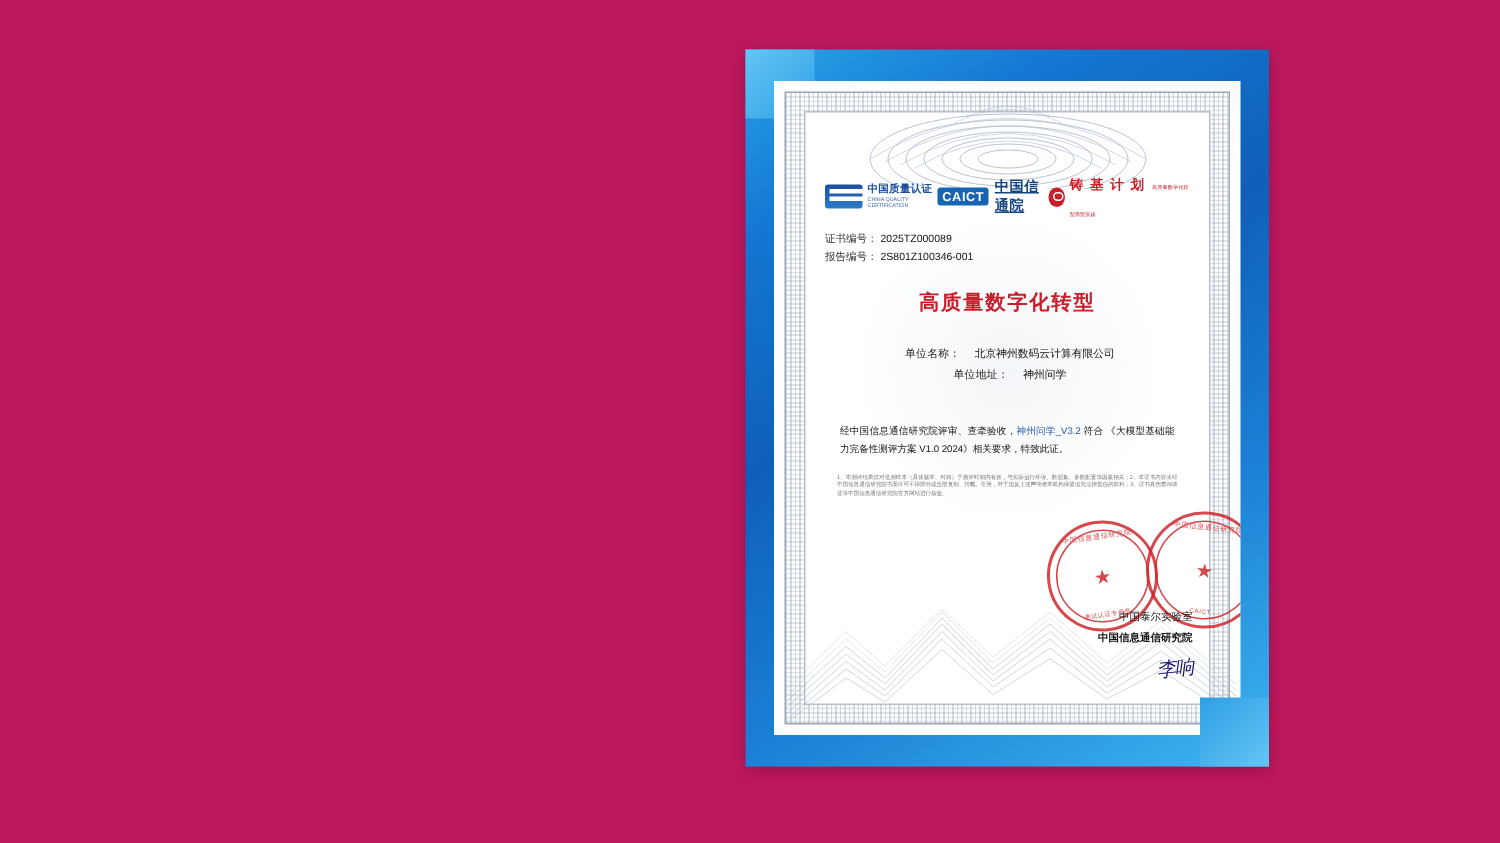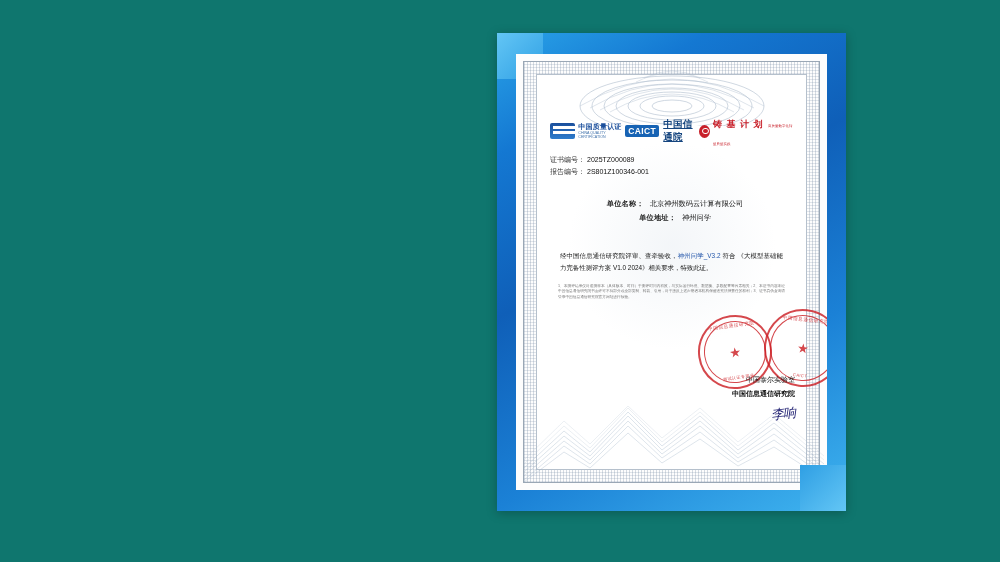--- a/index.html
+++ b/index.html
@@ -9,21 +9,21 @@
     height: 562px;
     overflow: hidden;
     background: #bdbdbd;
     font-family: "Liberation Sans", sans-serif;
   }
 
   #stage {
     position: relative;
     width: 1000px;
     height: 562px;
-    background: #0f766e;
+    background: #be185d;
   }
 
   
   #cert-frame {
     position: absolute;
     left: 497px;
     top: 33px;
     width: 349px;
     height: 478px;
     background:
@@ -245,23 +245,23 @@
     font-size: 7.2px;
     color: #111;
     line-height: 2.05;
   }
   #fields .frow {
     display: flex;
     justify-content: center;
   }
   #fields .fl {
     width: 44px;
-    text-align: right;
+    text-align: center;
     color: #222;
-    font-weight: bold;
+    font-weight: normal;
     letter-spacing: .2px;
   }
   #fields .fv {
     margin-left: 6px;
     text-align: left;
     color: #111;
     white-space: nowrap;
   }
 
   
@@ -453,20 +453,21 @@
             <span class="lbl">证书编号：</span>
             <span class="val">2025TZ000089</span>
           </div>
           <div class="row">
             <span class="lbl">报告编号：</span>
             <span class="val">2S801Z100346-001</span>
           </div>
         </div>
 
         <div id="titles">
+          <div class="t1">高质量数字化转型</div>
         </div>
 
         <div id="fields">
           <div class="frow">
             <span class="fl">单位名称：</span>
             <span class="fv">北京神州数码云计算有限公司</span>
           </div>
           <div class="frow">
             <span class="fl">单位地址：</span>
             <span class="fv">神州问学</span>

